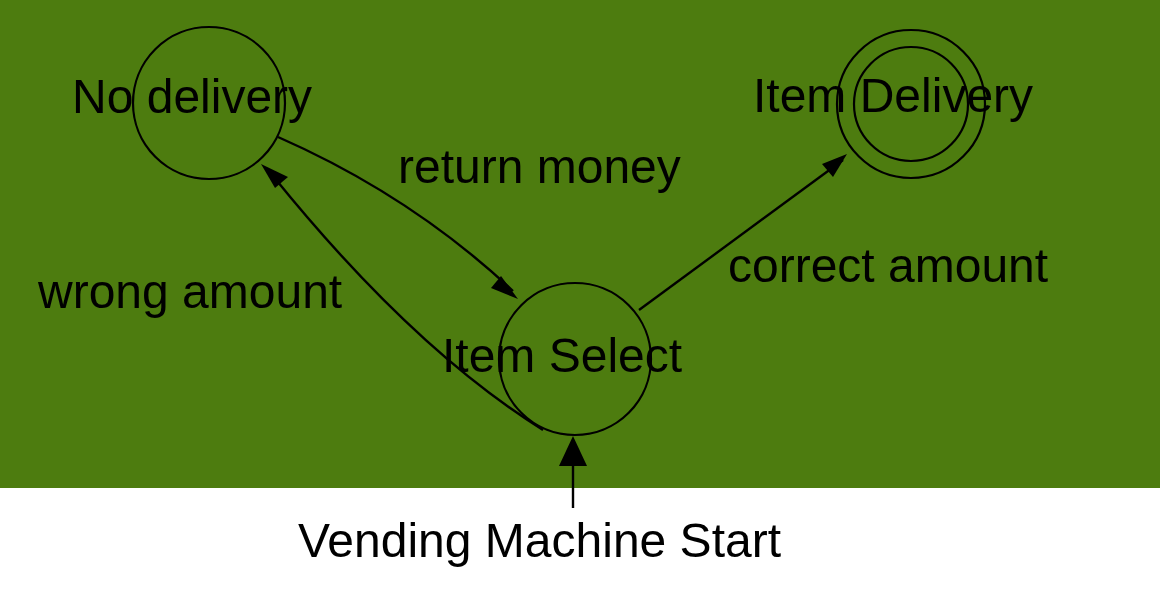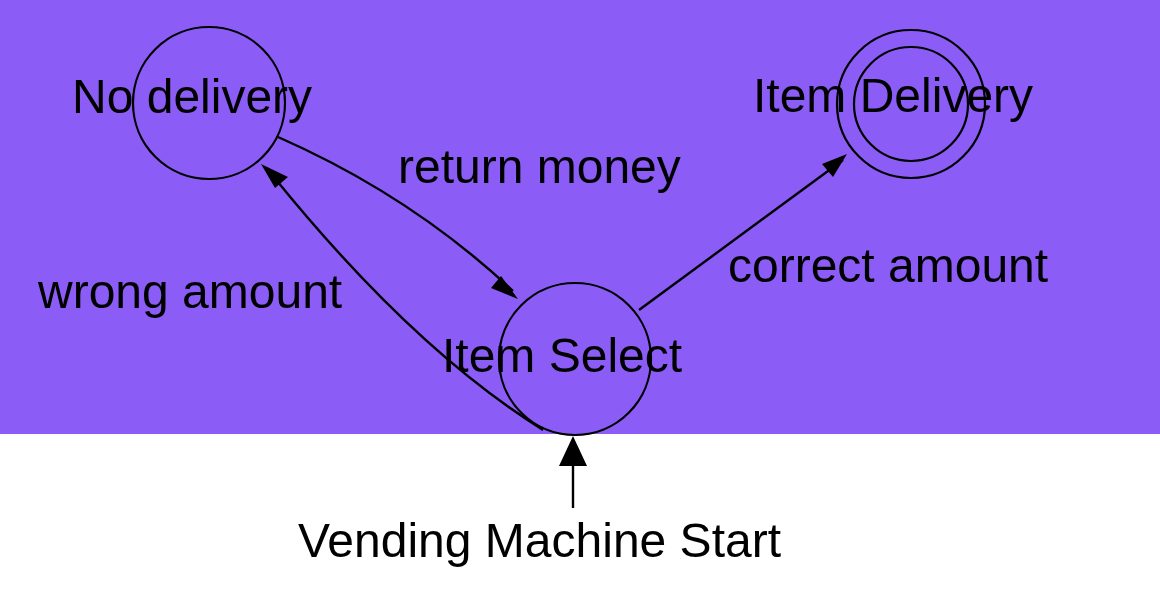--- a/index.html
+++ b/index.html
@@ -10,22 +10,22 @@
   }
   body {
     width: 1160px;
     height: 610px;
     overflow: hidden;
     font-family: "Liberation Sans", sans-serif;
   }
   #diagram-root {
     position: relative;
     width: 1160px;
-    height: 434px;
-    background: #8b5cf6;
+    height: 488px;
+    background: #4d7c0f;
   }
   svg.diagram-canvas {
     display: block;
     width: 1160px;
     height: 610px;
   }
   .state-circle {
     fill: none;
     stroke: #000000;
     stroke-width: 2.2;

